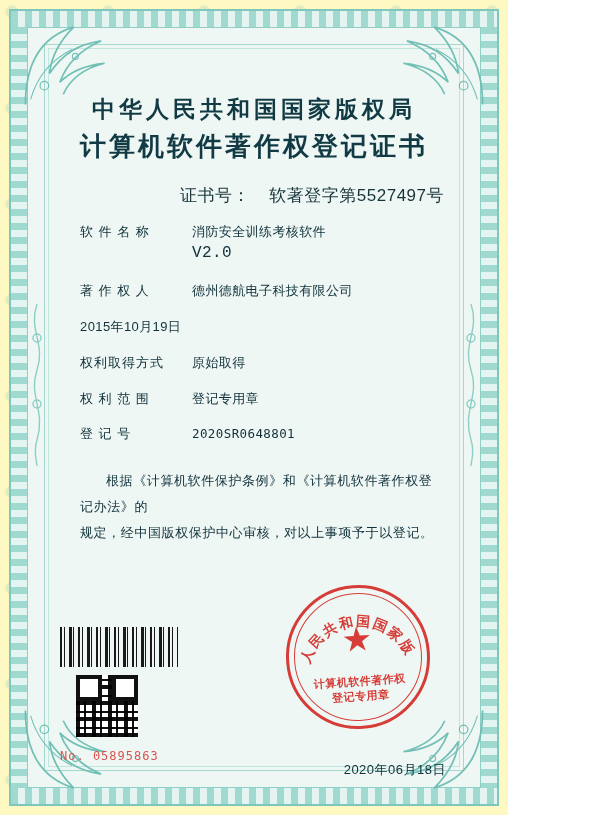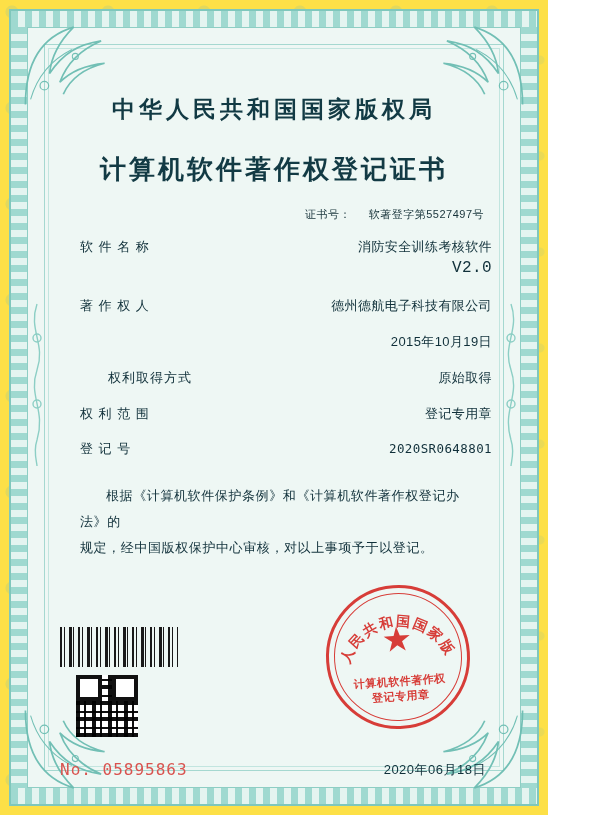--- a/index.html
+++ b/index.html
@@ -10,23 +10,23 @@
   body {
     width: 600px;
     height: 815px;
     font-family: "Liberation Sans", sans-serif;
     overflow: hidden;
   }
 
   
   .cert-page {
     position: relative;
-    width: 548px;
+    width: 508px;
     height: 815px;
-    background: #fde047;
+    background: #fef9c3;
     overflow: hidden;
   }
 
   
   .watermark-layer {
     position: absolute;
     inset: 0;
     background-image:
       radial-gradient(circle at 12px 12px, rgba(120,185,175,0.20) 0 6px, rgba(120,185,175,0) 7px),
       radial-gradient(circle at 12px 12px, rgba(120,185,175,0.14) 0 4px, rgba(120,185,175,0) 5px);
@@ -104,41 +104,40 @@
     font-weight: bold;
     letter-spacing: 4px;
     color: #123a44;
   }
   .title-sub {
     font-family: "DejaVu Serif", serif;
     font-size: 26px;
     font-weight: bold;
     letter-spacing: 3px;
     color: #123a44;
-    margin-top: 27px;
+    margin-top: 4px;
   }
 
   .cert-no-line {
     margin-top: 20px;
     text-align: right;
     padding-right: 8px;
-    font-size: 11px;
+    font-size: 17px;
     color: #17333a;
     letter-spacing: .5px;
   }
   .cert-no-line .lbl { margin-right: 14px; }
 
   .fields { margin-top: 16px; padding-left: 24px; }
   .field-row {
     display: flex;
     align-items: flex-start;
     margin-bottom: 17px;
     font-size: 13px;
     color: #10303a;
-    text-align: right;
   }
   .field-label {
     width: 112px;
     flex: 0 0 112px;
     letter-spacing: 1px;
     white-space: nowrap;
   }
   .field-label.spread {
     display: flex;
     justify-content: space-between;
@@ -191,23 +190,23 @@
     width:18px; height:18px;
     border:4px solid #111;
     background:#fff;
     box-shadow: inset 0 0 0 3px #fff;
   }
   .qr::before { left:0; top:0; }
   .qr::after  { right:0; top:0; }
 
   .doc-no {
     position: absolute;
-    left: 60px; bottom: 36px;
+    left: 60px; bottom: 52px;
     font-family: "DejaVu Sans Mono", monospace;
-    font-size: 16px;
+    font-size: 12px;
     color: #d9534f;
     letter-spacing: 1px;
   }
   .issue-date {
     position: absolute;
     right: 62px; bottom: 36px;
     font-size: 13px;
     color: #10303a;
     letter-spacing: .5px;
   }

